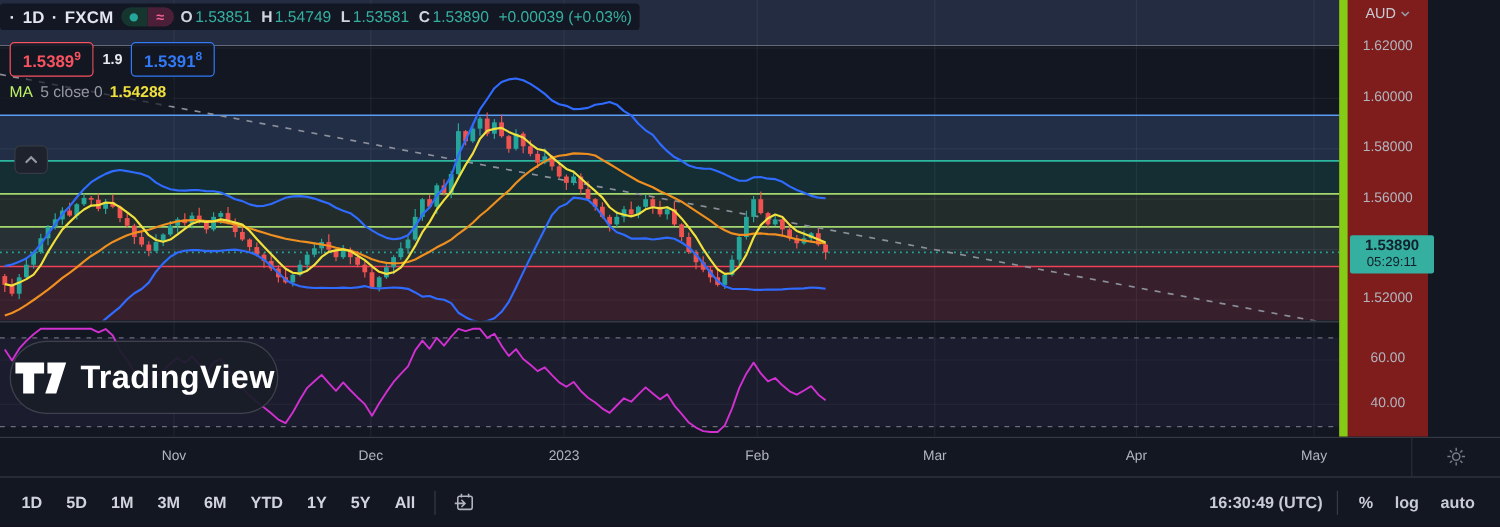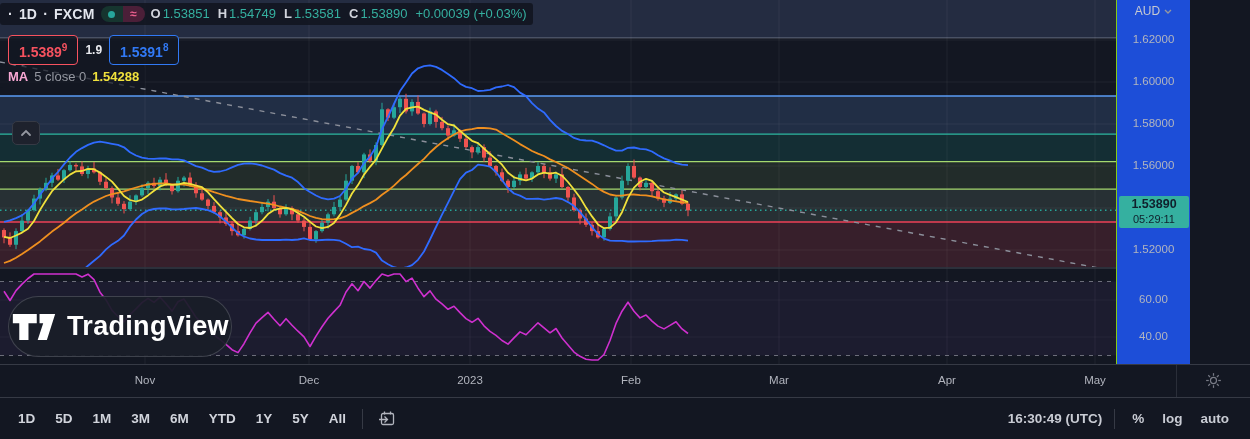--- a/index.html
+++ b/index.html
@@ -36,39 +36,39 @@
   .qbox sup { font-size:10px; }
   .qbox.bid { color:#f7525f; border-color:#f7525f; }
   .qbox.ask { color:#3179f5; border-color:#3179f5; }
   .spread { color:#e8eaef; font-size:12px; font-weight:bold; padding:0 7px;
             background:rgba(19,23,34,0.85); align-self:center; line-height:18px; }
 
   .ind-row { font-size:13px; }
   .ma-row { left:0; top:66px; }
   .bb-row { left:0; top:92px; background:rgba(25,33,56,0.85); }
   .rsi-row { left:0; top:275px; background:rgba(19,23,34,0.55); }
-  .ind-name { color:#f9a8d4; font-weight:bold; }
+  .ind-name { color:#bef264; font-weight:normal; }
   .ind-params { color:#9architecture598a1; color:#9598a1; }
   .v-yellow { color:#f0e13c; font-weight:bold; }
   .v-orange { color:#ef8f1f; font-weight:bold; }
   .v-blue   { color:#3179f5; font-weight:bold; }
   .v-magenta{ color:#d84fd8; font-weight:bold; }
 
   .collapse-btn { position:absolute; left:12px; top:121px; width:28px; height:24px;
     background:#1e222d; border:1px solid #363a45; border-radius:5px;
     display:flex; align-items:center; justify-content:center; cursor:pointer; }
 
-  .watermark { position:absolute; left:8px; top:296px; width:224px; height:61px;
+  .watermark { position:absolute; left:8px; top:284px; width:224px; height:61px;
     background:rgba(25,29,40,0.93); border:1px solid rgba(134,137,147,0.35);
     border-radius:31px; display:flex; align-items:center; justify-content:center; gap:10px; }
   .watermark .brand { color:#ffffff; font-size:27px; font-weight:bold; letter-spacing:.3px; }
 
   
   .price-axis { position:absolute; left:1116px; top:0; width:74px; height:364px;
-    border-left:1px solid #84cc16; background:#1d4ed8; font-size:11.5px; color:#b2b5be; }
+    border-left:7px solid #84cc16; background:#7f1d1d; font-size:11.5px; color:#b2b5be; }
   .axis-currency { position:absolute; left:0; top:4px; width:100%; text-align:center;
     font-size:12px; color:#c6c9d1; display:flex; align-items:center; justify-content:center; gap:4px; cursor:pointer;}
   .tick { position:absolute; left:0; width:100%; text-align:center; }
   .last-badge { position:absolute; left:2px; top:196px; width:70px; border-radius:2px;
     background:#35b0a0; color:#10202c; text-align:center; padding:1px 0 2px; cursor:pointer; }
   .last-badge .px { font-size:12.5px; font-weight:bold; line-height:15px; }
   .last-badge .cd { font-size:11px; line-height:14px; }
 
   
   .time-axis { position:absolute; left:0; top:364px; width:1250px; height:33px;

